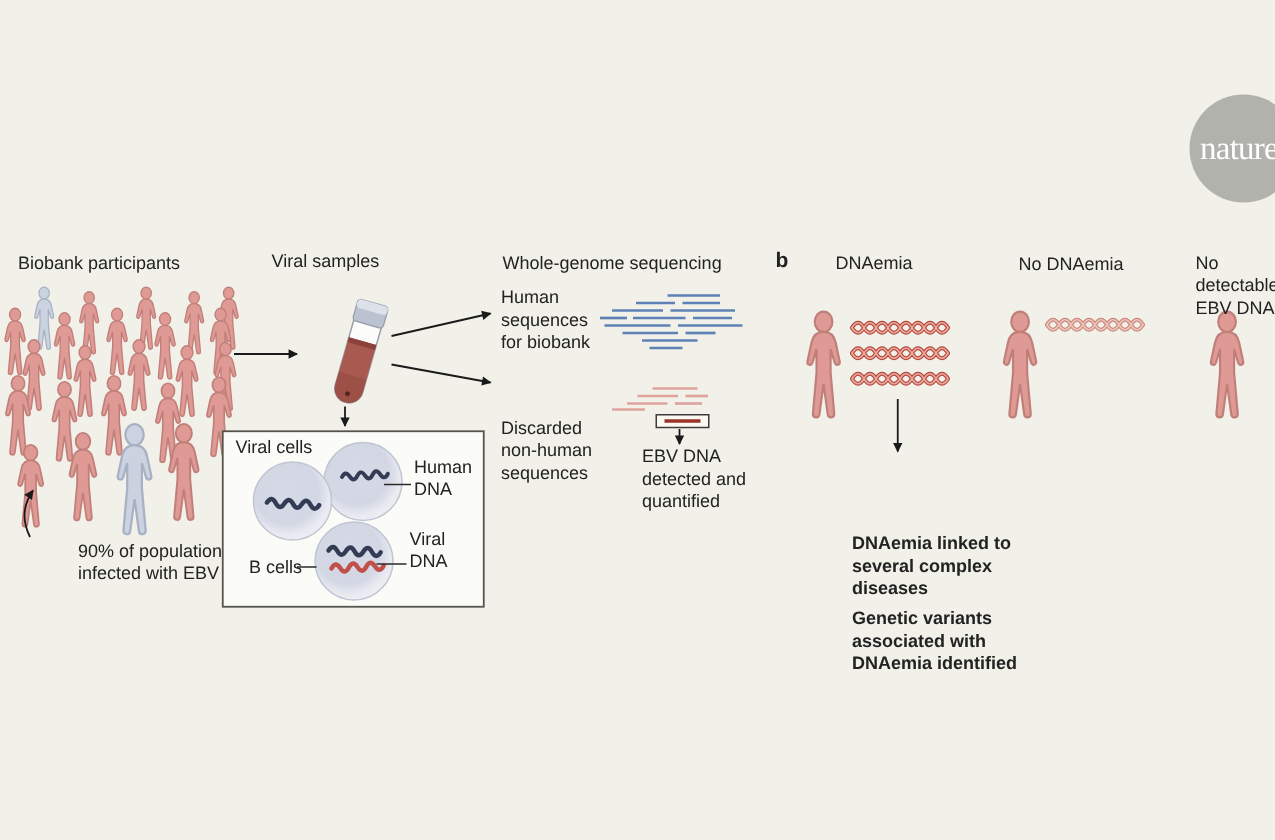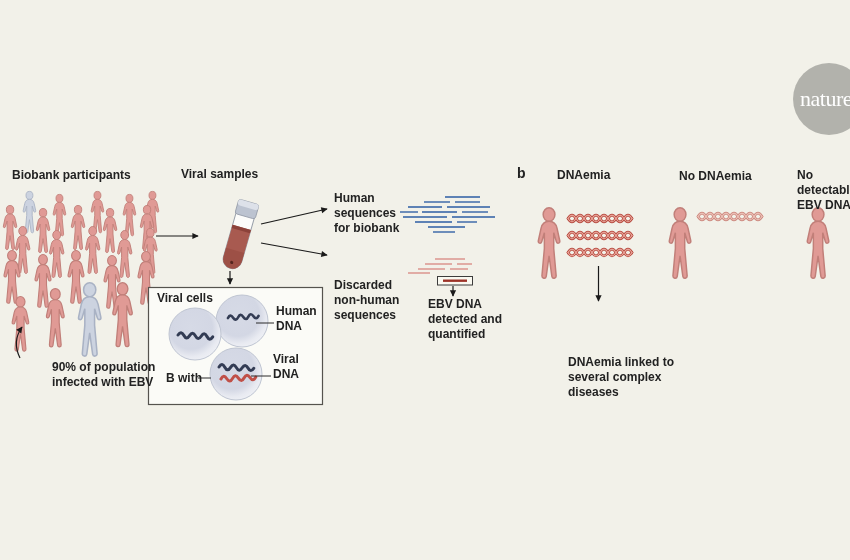--- a/index.html
+++ b/index.html
@@ -9,21 +9,21 @@
     --read-h:#5e82b5; --read-n:#dfa49d; --ebv-read:#9c3328;
     --helix:#b5473c; --helix-light:#eba99e;
     --strand-navy:#333c54; --strand-red:#c05048;
     --logo:#b2b2ac;
   }
   html,body{margin:0;padding:0;}
   .stage{position:relative;width:850px;height:560px;background:var(--bg);overflow:hidden;
          font-family:"Liberation Sans",sans-serif;}
   .stage svg{position:absolute;left:0;top:0;}
   symbol{overflow:visible;}
-  .lbl{position:absolute;font-size:12px;line-height:15px;color:var(--text);white-space:pre-line;font-weight:bold;}
+  .lbl{position:absolute;font-size:12px;line-height:15px;color:var(--text);white-space:pre-line;}
   .bold{font-weight:bold;margin-top:47px;}
   .b-tag{font-size:14px;font-weight:bold;line-height:16px;}
   .nature-text{position:absolute;font-family:"Liberation Serif",serif;font-size:22px;
                color:#fff;letter-spacing:-0.5px;line-height:24px;}
   .fig0{fill:var(--fig-pink);stroke:var(--fig-pink-line);stroke-width:1.1;}
   .fig1{fill:var(--fig-gray);stroke:var(--fig-gray-line);stroke-width:1.1;}
   .arrow{stroke:#1a1a1a;stroke-width:1.2;fill:none;marker-end:url(#ah);}
   .conn{stroke:#2a2a2a;stroke-width:1;}
   .cells-box{fill:#fbfbf7;stroke:#55534e;stroke-width:1.2;}
   .cell-outer{fill:url(#cg);stroke:#bfc5d2;stroke-width:1;}
@@ -167,39 +167,43 @@
       <path class="arrow" d="M20,358 C15,348 15,337 22,327"></path>
     </g>
 
     <circle cx="829" cy="99" r="36" class="logo-circle"></circle>
   </svg>
 
   <div class="lbl" style="left:12px;top:168px;">Biobank participants</div>
   <div class="lbl" style="left:6px;top:360px;margin-left:46px;">90% of population
 infected with EBV</div>
   <div class="lbl" style="left:181px;top:167px;">Viral samples</div>
+  <div class="lbl" style="left:335px;top:168px;">Whole-genome sequencing</div>
   <div class="lbl" style="left:334px;top:191px;">Human
 sequences
 for biobank</div>
   <div class="lbl" style="left:334px;top:250px;margin-top:28px;">Discarded
 non-human
 sequences</div>
   <div class="lbl" style="left:428px;top:297px;">EBV DNA
 detected and
 quantified</div>
   <div class="lbl" style="left:157px;top:291px;">Viral cells</div>
   <div class="lbl" style="left:276px;top:304px;">Human
 DNA</div>
   <div class="lbl" style="left:273px;top:352px;">Viral
 DNA</div>
-  <div class="lbl" style="left:166px;top:371px;">B with</div>
+  <div class="lbl" style="left:166px;top:371px;">B cells</div>
 
   <div class="lbl b-tag" style="left:517px;top:165px;">b</div>
   <div class="lbl" style="left:557px;top:168px;">DNAemia</div>
   <div class="lbl" style="left:679px;top:169px;">No DNAemia</div>
   <div class="lbl" style="left:797px;top:168px;">No detectable
 EBV DNA</div>
   <div class="lbl bold" style="left:568px;top:308px;">DNAemia linked to
 several complex
 diseases</div>
+  <div class="lbl bold" style="left:568px;top:358px;">Genetic variants
+associated with
+DNAemia identified</div>
 
   <div class="nature-text" style="left:800px;top:87px;">nature</div>
 </div>
 
 </body></html>

